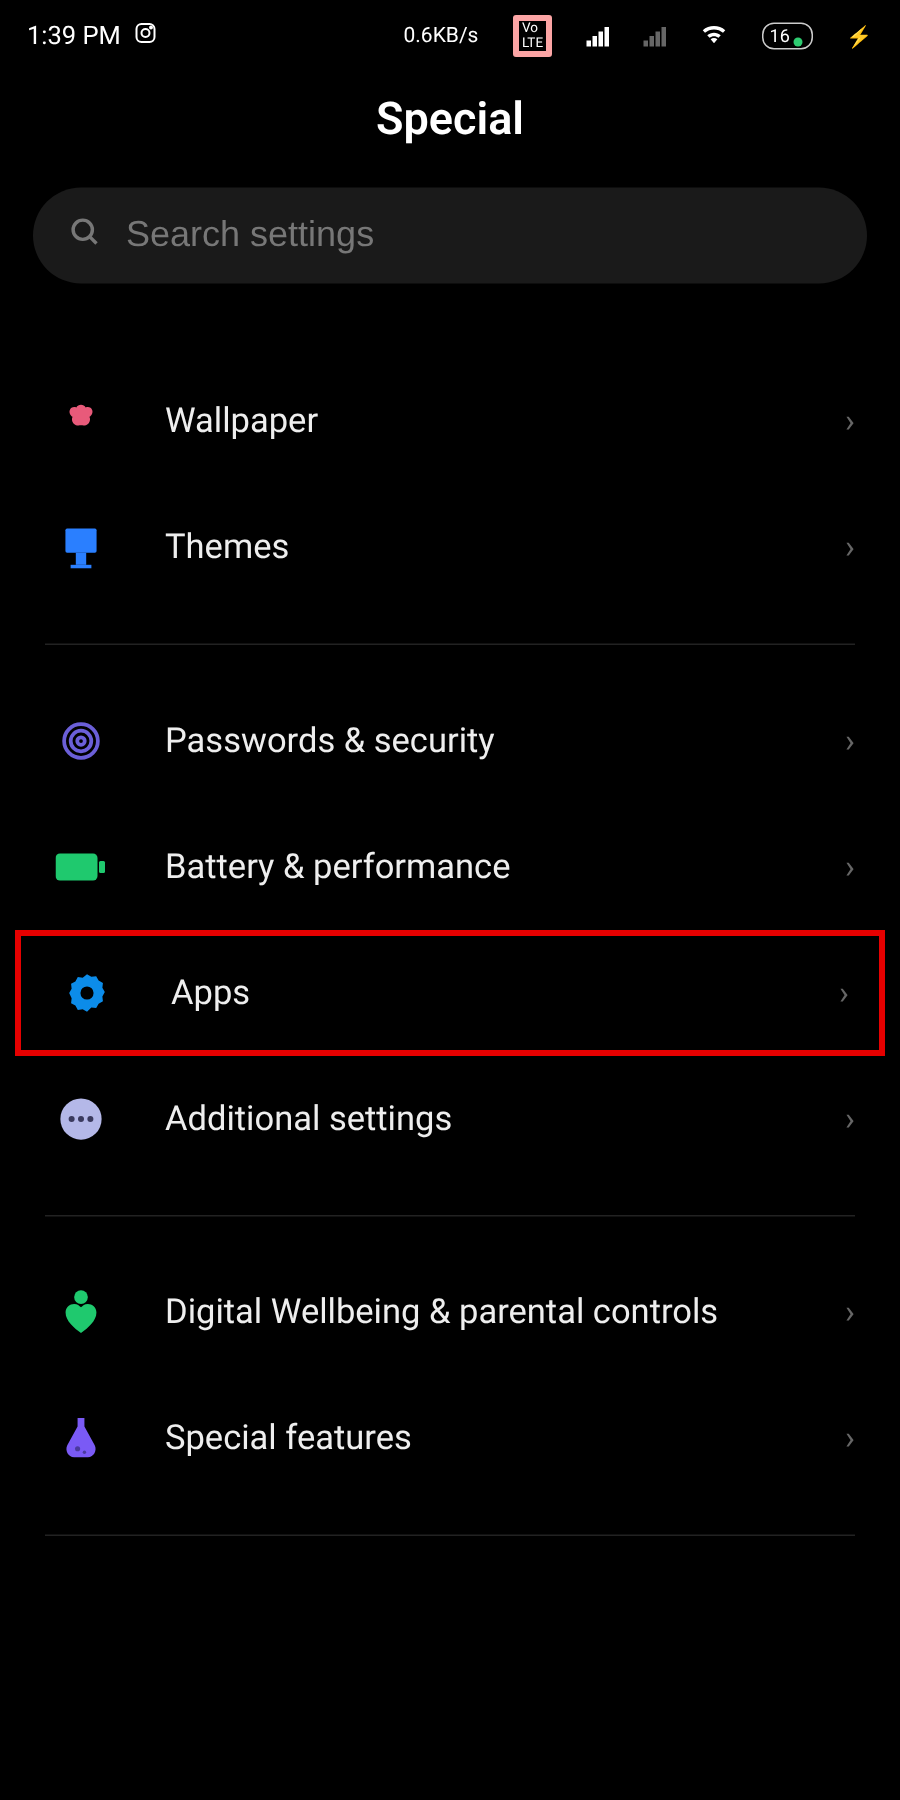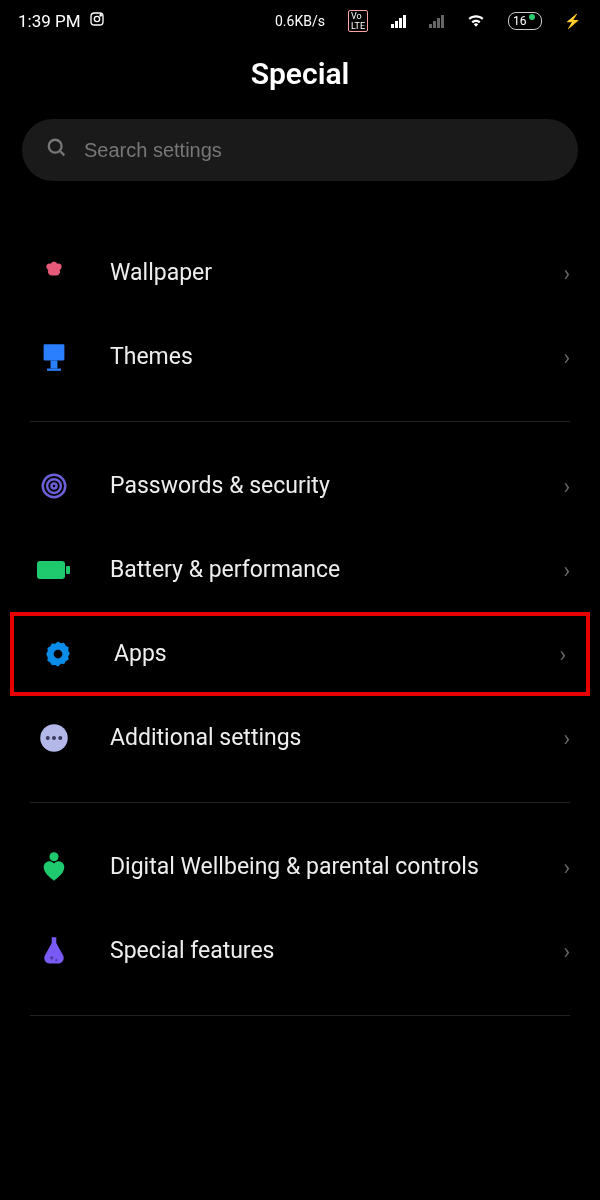--- a/index.html
+++ b/index.html
@@ -17,21 +17,21 @@
     align-items: center;
     padding: 10px 18px 6px;
     font-size: 17px;
     font-weight: 400;
   }
   .status-left { display: flex; align-items: center; gap: 8px; }
   .status-right { display: flex; align-items: center; gap: 23px; font-size: 14px; }
   .status-right .net { font-size: 14px; }
   .battery {
     display: inline-flex;
-    align-items: flex-start;
+    align-items: flex-end;
     border: 1.5px solid #ccc;
     border-radius: 8px;
     padding: 1px 6px 1px 4px;
     font-size: 12px;
     gap: 2px;
   }
   .battery-dot { width: 6px; height: 6px; background: #2ecc71; border-radius: 50%; display:inline-block;}
   .title {
     text-align: center;
     font-size: 30px;
@@ -45,21 +45,21 @@
     display: flex;
     align-items: center;
     padding: 18px 24px;
     gap: 16px;
   }
   .search input {
     background: transparent;
     border: none;
     outline: none;
     color: #7dd3fc;
-    font-size: 20px;
+    font-size: 24px;
     flex: 1;
   }
   .search input::placeholder { color: #777; }
   .list { padding-top: 24px; }
   .partial-cut {
     height: 26px;
     margin-left: 44px;
     border-bottom: none;
   }
   .item {
@@ -111,21 +111,21 @@
     <span>
       <svg width="16" height="16" viewBox="0 0 24 24" fill="none" stroke="#fff" stroke-width="2">
           <rect x="3" y="3" width="18" height="18" rx="5"></rect>
           <circle cx="12" cy="12" r="4"></circle>
           <circle cx="17.5" cy="6.5" r="1" fill="#fff"></circle>
         </svg>
     </span>
   </div>
   <div class="status-right">
     <span class="net">0.6KB/s</span>
-    <span style="font-size:9px;border:1px solid #fca5a5;padding:0 2px;border-radius:2px;">Vo<br>LTE</span>
+    <span style="font-size:9px;border:4px solid #fca5a5;padding:0 2px;border-radius:2px;">Vo<br>LTE</span>
     <span class="sig-bars">
       <span style="height:4px"></span>
         <span style="height:7px"></span>
         <span style="height:10px"></span>
         <span style="height:13px"></span>
     </span>
     <span class="sig-bars dim">
       <span style="height:4px"></span>
         <span style="height:7px"></span>
         <span style="height:10px"></span>

